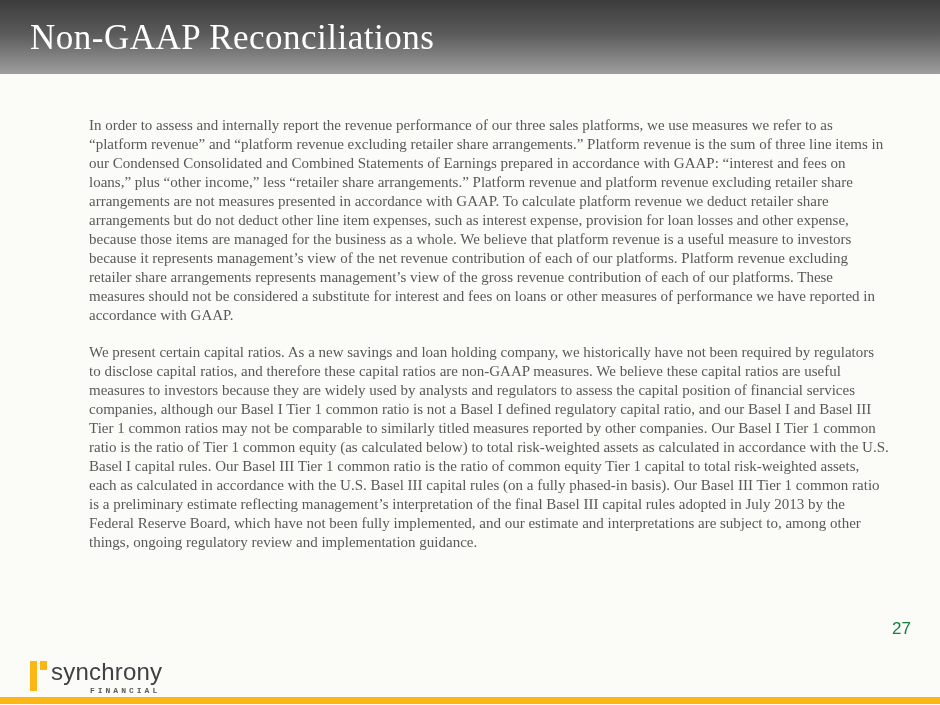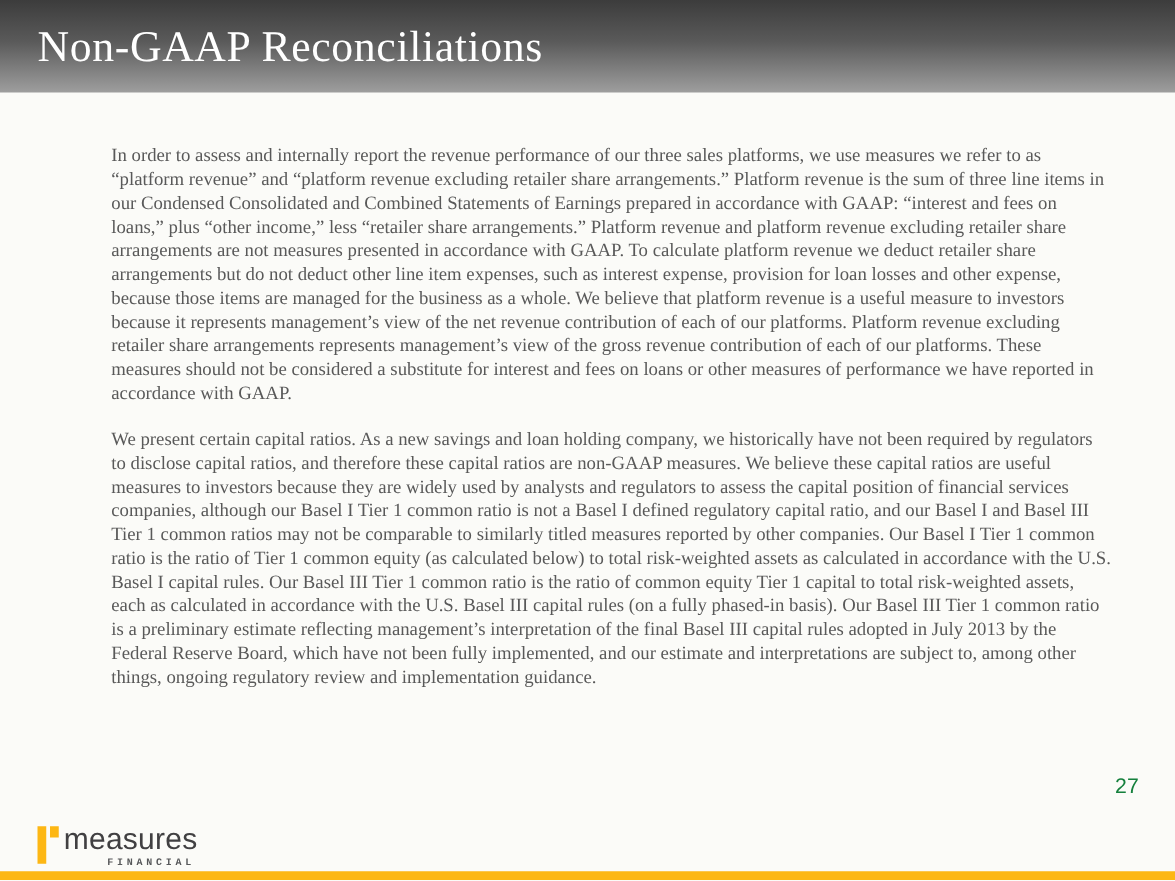--- a/index.html
+++ b/index.html
@@ -136,21 +136,21 @@
     <p>In order to assess and internally report the revenue performance of our three sales platforms, we use measures we refer to as “platform revenue” and “platform revenue excluding retailer share arrangements.” Platform revenue is the sum of three line items in our Condensed Consolidated and Combined Statements of Earnings prepared in accordance with GAAP: “interest and fees on loans,” plus “other income,” less “retailer share arrangements.” Platform revenue and platform revenue excluding retailer share arrangements are not measures presented in accordance with GAAP. To calculate platform revenue we deduct retailer share arrangements but do not deduct other line item expenses, such as interest expense, provision for loan losses and other expense, because those items are managed for the business as a whole. We believe that platform revenue is a useful measure to investors because it represents management’s view of the net revenue contribution of each of our platforms. Platform revenue excluding retailer share arrangements represents management’s view of the gross revenue contribution of each of our platforms. These measures should not be considered a substitute for interest and fees on loans or other measures of performance we have reported in accordance with GAAP.</p>
     <p>We present certain capital ratios.  As a new savings and loan holding company, we historically have not been required by regulators to disclose capital ratios, and therefore these capital ratios are non-GAAP measures.  We believe these capital ratios are useful measures to investors because they are widely used by analysts and regulators to assess the capital position of financial services companies, although our Basel I Tier 1 common ratio is not a Basel I defined regulatory capital ratio, and our Basel I and Basel III Tier 1 common ratios may not be comparable to similarly titled measures reported by other companies.  Our Basel I Tier 1 common ratio is the ratio of Tier 1 common equity (as calculated below) to total risk-weighted assets as calculated in accordance with the U.S. Basel I capital rules.  Our Basel III Tier 1 common ratio is the ratio of common equity Tier 1 capital to total risk-weighted assets, each as calculated in accordance with the U.S. Basel III capital rules (on a fully phased-in basis).  Our Basel III Tier 1 common ratio is a preliminary estimate reflecting management’s interpretation of the final Basel III capital rules adopted in July 2013 by the Federal Reserve Board, which have not been fully implemented, and our estimate and interpretations are subject to, among other things, ongoing regulatory review and implementation guidance.</p>
   </div>
 
   <div class="logo">
     <div class="logo-mark">
       <div class="bar"></div>
       <div class="dot"></div>
     </div>
     <div class="logo-text">
-      <span class="logo-wordmark">measures</span>
+      <span class="logo-wordmark">synchrony</span>
       <span class="logo-subtext">FINANCIAL</span>
     </div>
   </div>
 
   <div class="page-number">27</div>
 
   <div class="bottom-bar"></div>
 
 </div>
 

